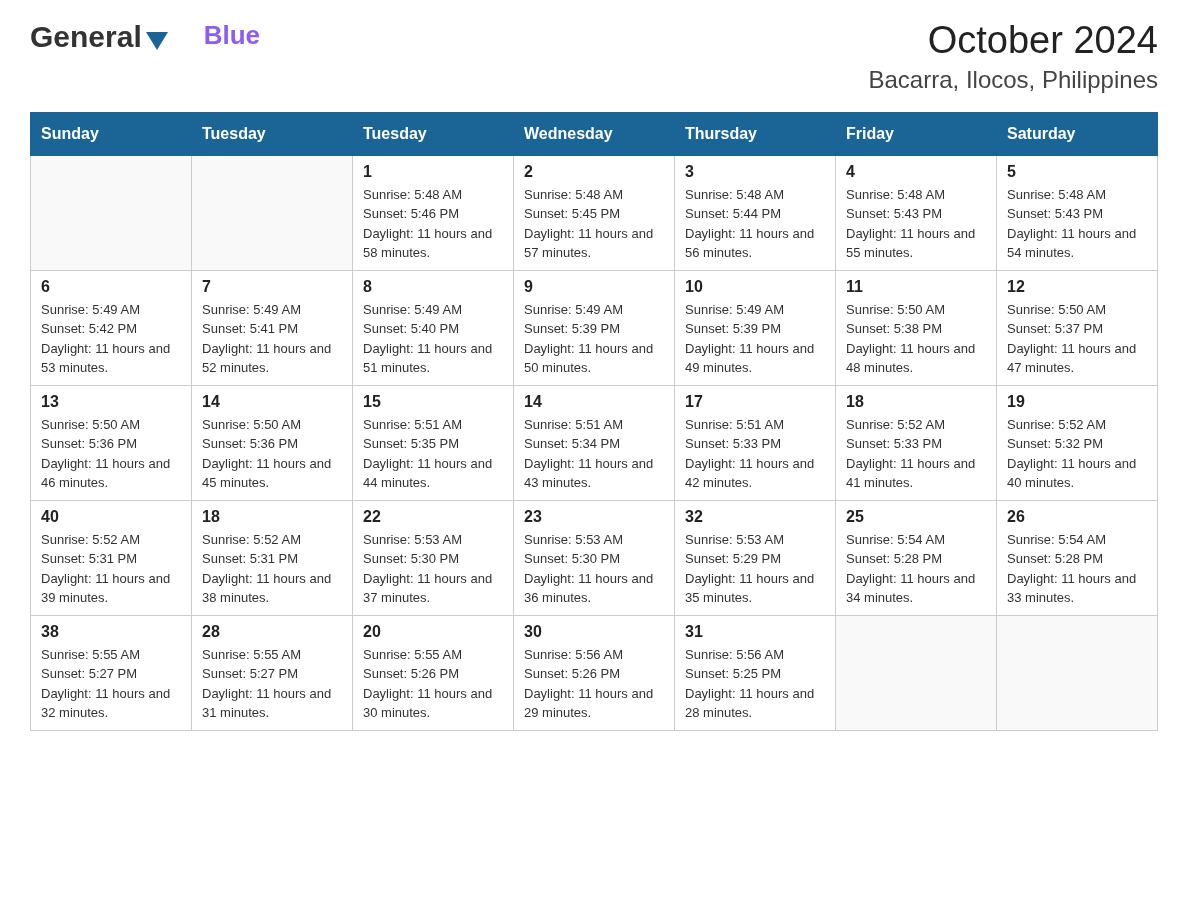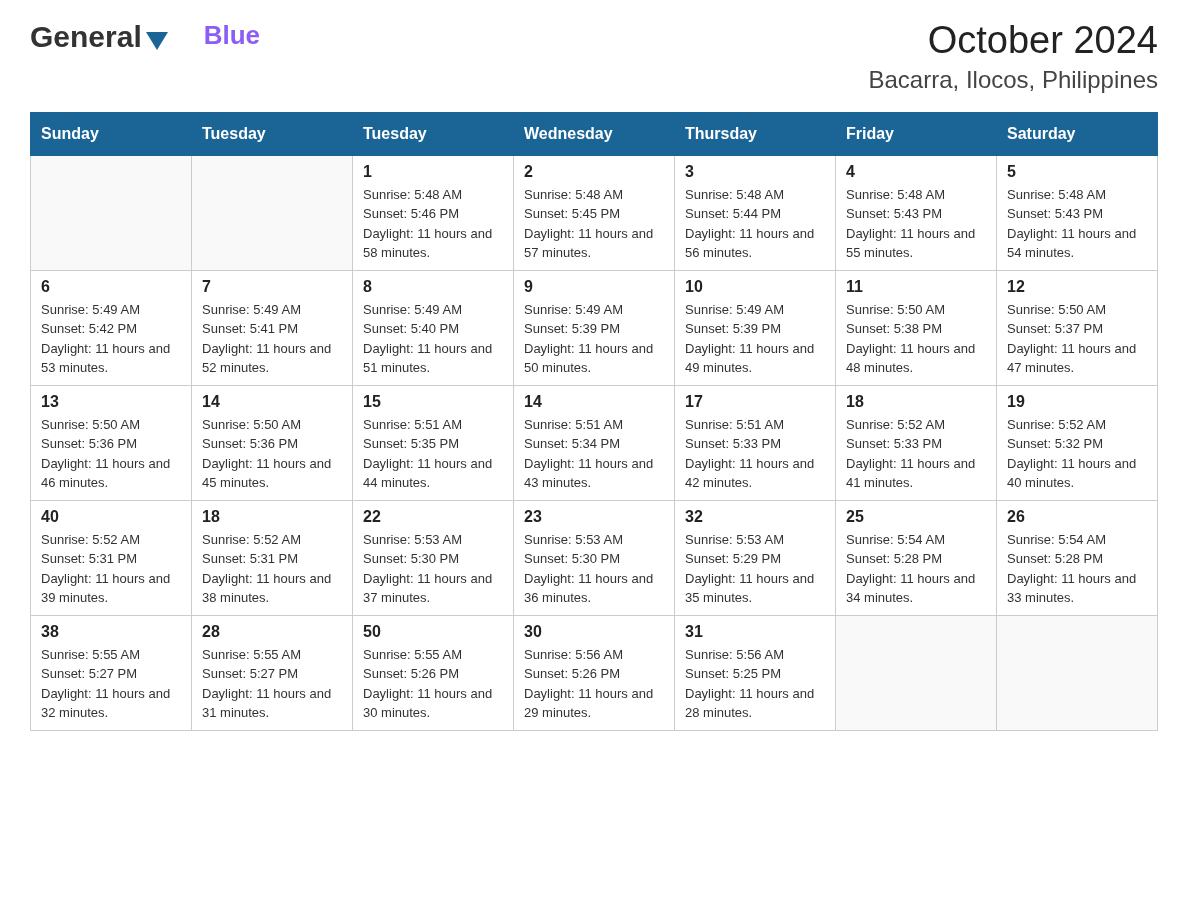--- a/index.html
+++ b/index.html
@@ -226,21 +226,21 @@
       <tr>
         <td>
           <div class="day-num">38</div>
           <div class="day-info">Sunrise: 5:55 AM<br>Sunset: 5:27 PM<br>Daylight: 11 hours and 32 minutes.</div>
         </td>
         <td>
           <div class="day-num">28</div>
           <div class="day-info">Sunrise: 5:55 AM<br>Sunset: 5:27 PM<br>Daylight: 11 hours and 31 minutes.</div>
         </td>
         <td>
-          <div class="day-num">50</div>
+          <div class="day-num">20</div>
           <div class="day-info">Sunrise: 5:55 AM<br>Sunset: 5:26 PM<br>Daylight: 11 hours and 30 minutes.</div>
         </td>
         <td>
           <div class="day-num">30</div>
           <div class="day-info">Sunrise: 5:56 AM<br>Sunset: 5:26 PM<br>Daylight: 11 hours and 29 minutes.</div>
         </td>
         <td>
           <div class="day-num">31</div>
           <div class="day-info">Sunrise: 5:56 AM<br>Sunset: 5:25 PM<br>Daylight: 11 hours and 28 minutes.</div>
         </td>

